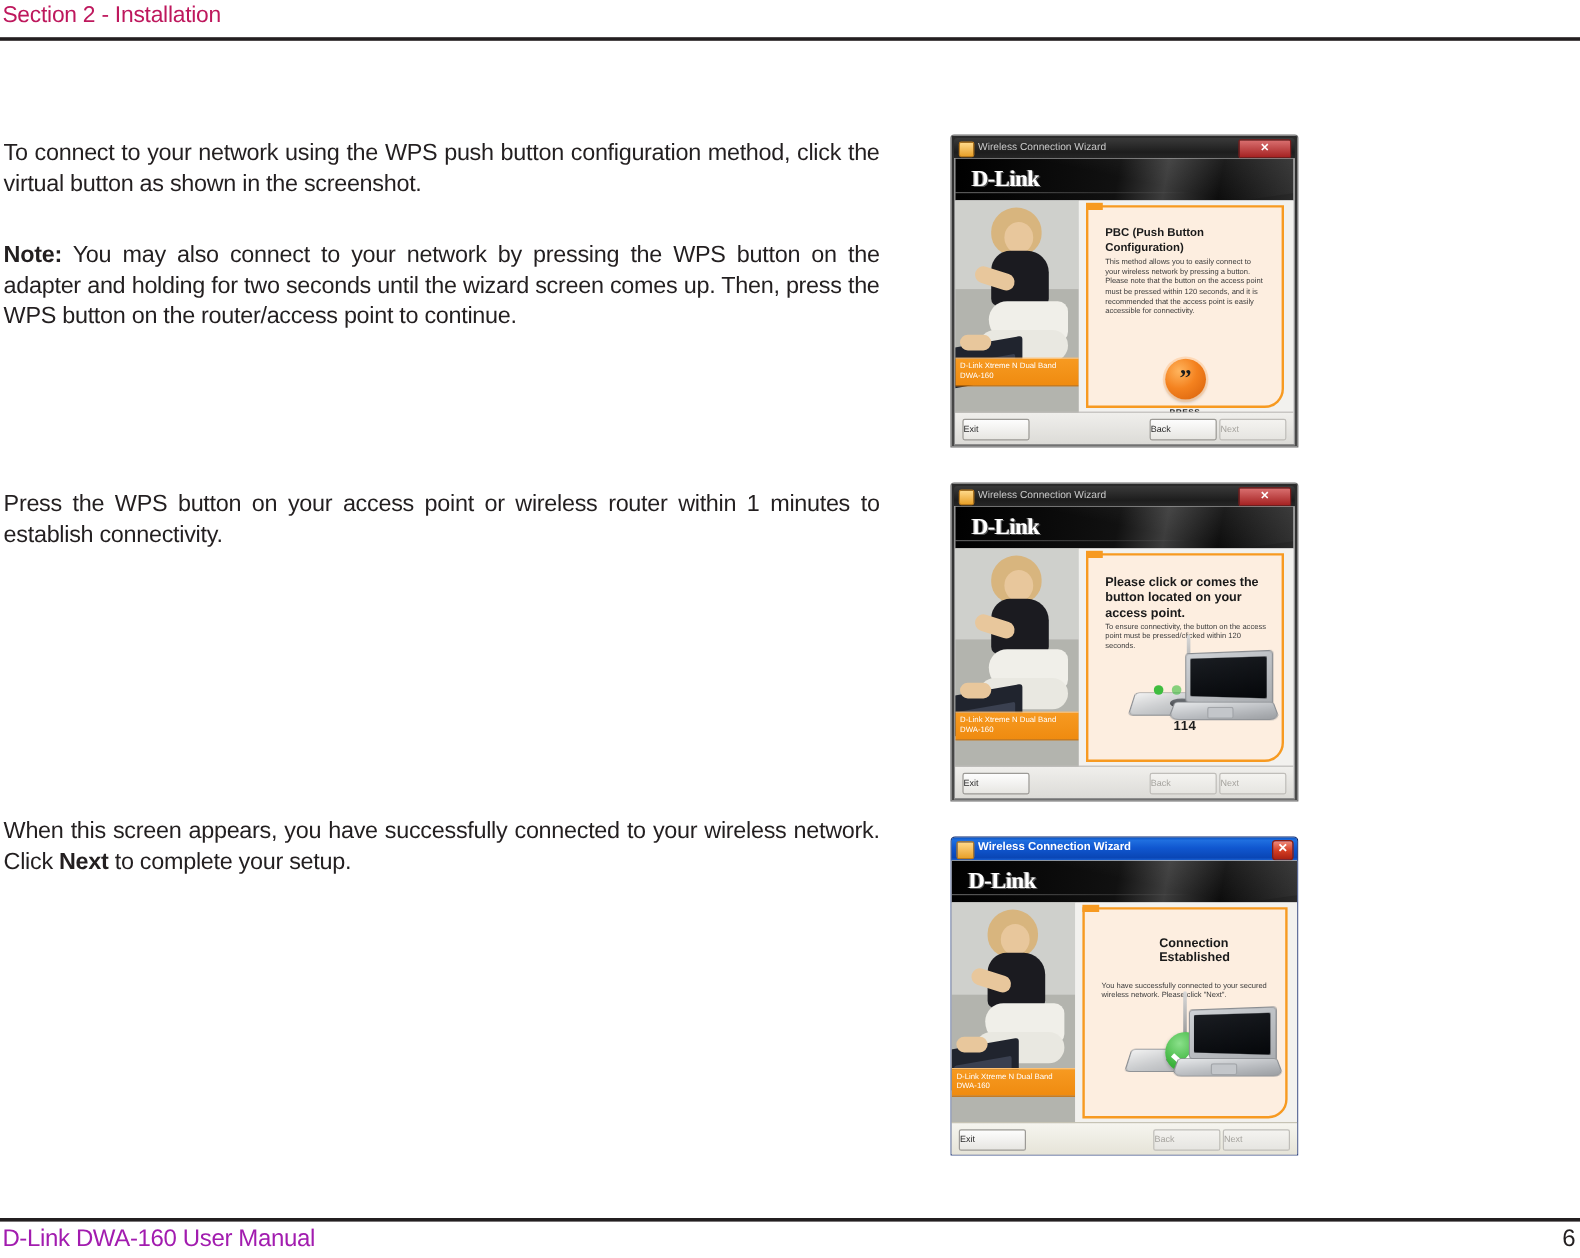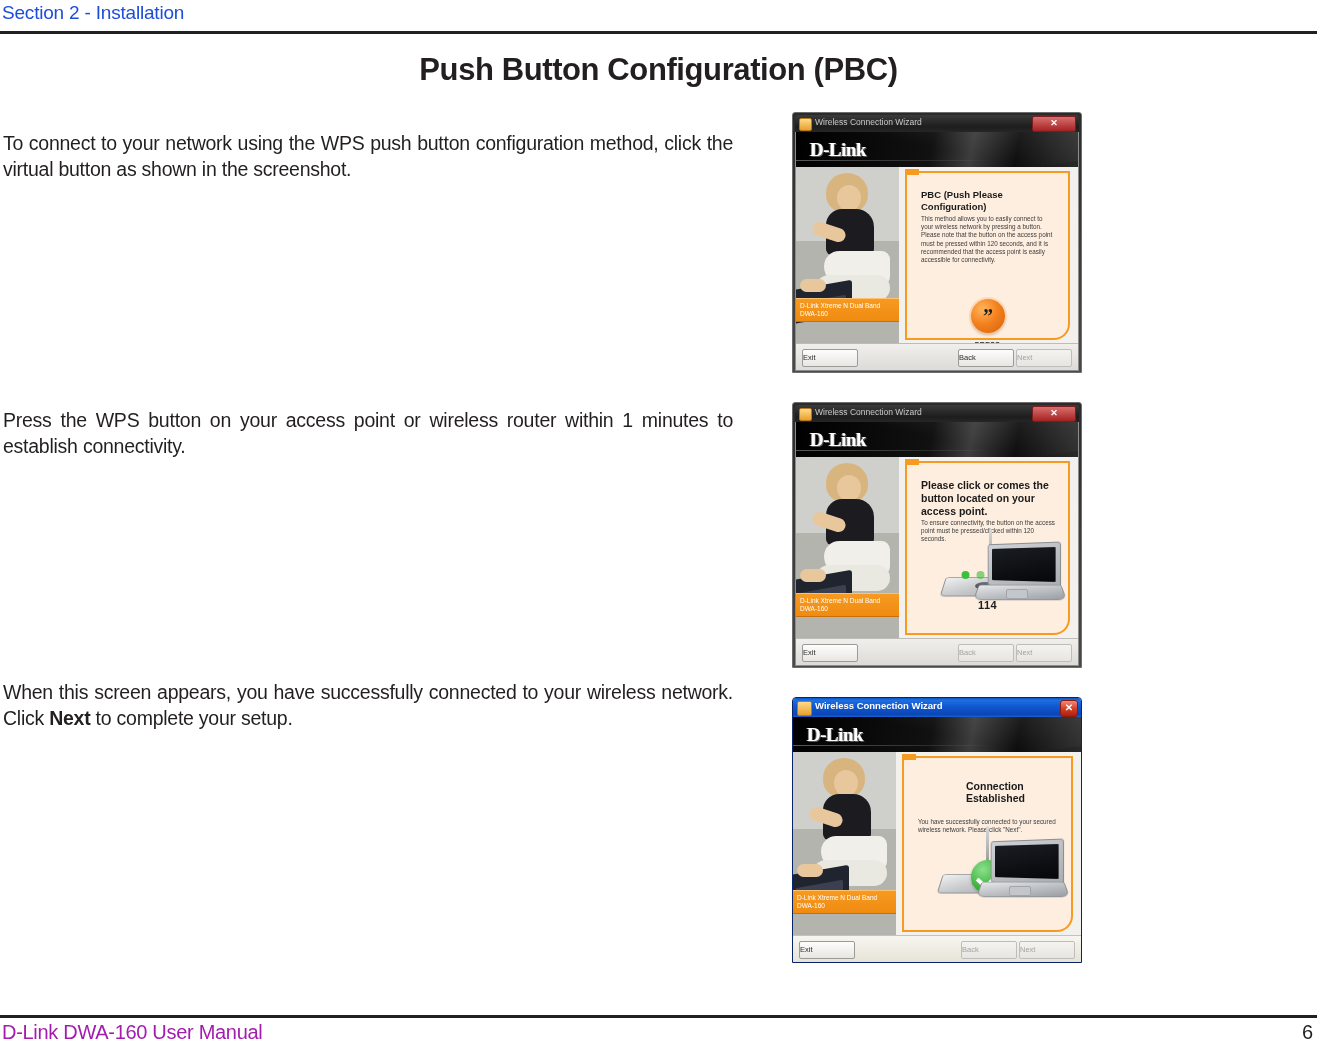--- a/index.html
+++ b/index.html
@@ -8,38 +8,38 @@
     background:#ffffff;
     font-family:"Liberation Sans", sans-serif;
     color:#231f20;
     position:relative;
     overflow:hidden;
   }
   .page{position:relative;width:1317px;height:1048px;}
 
   
   .hdr{position:absolute;left:0;top:0;width:1317px;}
-  .hdr-text{position:absolute;left:2px;top:2px;font-size:19px;letter-spacing:-0.2px;color:#1d4ed8;white-space:nowrap;}
+  .hdr-text{position:absolute;left:2px;top:2px;font-size:19px;letter-spacing:-0.2px;color:#be185d;white-space:nowrap;}
   .hdr-rule{position:absolute;left:0;top:31px;width:1317px;height:3px;background:#231f20;}
 
   
   .ftr-rule{position:absolute;left:0;top:1015px;width:1317px;height:3px;background:#231f20;}
   .ftr-left{position:absolute;left:2px;top:1021px;font-size:20px;letter-spacing:-0.3px;color:#a21caf;white-space:nowrap;}
   .ftr-right{position:absolute;right:4px;top:1021px;font-size:20px;color:#231f20;}
 
   
   .doc-title{
     position:absolute;left:0;top:52px;width:1317px;text-align:center;
     font-size:31px;font-weight:bold;letter-spacing:-0.4px;color:#231f20;
   }
 
   
   .para{position:absolute;font-size:19.5px;line-height:25.5px;letter-spacing:-0.25px;color:#231f20;}
   .para b{font-weight:bold;}
-  #p1{left:3px;top:115px;width:730px;margin-top:16px;}
+  #p1{left:3px;top:115px;width:730px;}
   #p2{left:3px;top:200px;width:730px;}
   #p3{left:3px;top:408px;width:730px;}
   #p4{left:3px;top:680px;width:730px;}
   .just{text-align:justify;}
 
   
   .dlg{position:absolute;width:290px;height:261px;box-sizing:border-box;}
 
   
   .dlg.dark{
@@ -274,24 +274,24 @@
 </head>
 <body>
 
 <div class="page">
 
   <div class="hdr">
     <div class="hdr-text">Section 2 - Installation</div>
     <div class="hdr-rule"></div>
   </div>
 
-  <div class="doc-title">Push Button Configuration (PBC)</div>
 
   <div class="para just" id="p1">To connect to your network using the WPS push button configuration method, click the virtual button as shown in the screenshot.</div>
 
+  <div class="para just" id="p2"><b>Note:</b><span> You may also connect to your network by pressing the WPS button on the adapter and holding for two seconds until the wizard screen comes up. Then, press the WPS button on the router/access point to continue.</span></div>
 
   <div class="para just" id="p3">Press the WPS button on your access point or wireless router within 1 minutes to establish connectivity.</div>
 
   <div class="para just" id="p4"><span>When this screen appears, you have successfully connected to your wireless network. Click </span><b>Next</b><span> to complete your setup.</span></div>
 
   <div class="dlg dark" style="left:792px;top:112px;">
     <div class="tbar">
       <span class="ticon"></span>
       <span class="tcap">Wireless Connection Wizard</span>
       <span class="tclose">✕</span>
@@ -312,21 +312,21 @@
           <span class="leg"></span>
           <span class="leg2"></span>
           <span class="lap"></span>
           <span class="lapkey"></span>
           <span class="handL"></span>
           <span class="foot"></span>
           <div class="adapter">D-Link Xtreme N Dual Band DWA-160</div>
         </div>
         <div class="panel">
           <div class="frame">
-            <div class="ptitle">PBC (Push Please Configuration)</div>
+            <div class="ptitle">PBC (Push Button Configuration)</div>
             <div class="ptext" style="top:42px;">This method allows you to easily connect to your wireless network by pressing a button. Please note that the button on the access point must be pressed within 120 seconds, and it is recommended that the access point is easily accessible for connectivity.</div>
             <div class="pressbtn">
               <span class="glyph">”</span>
             </div>
             <div class="presslbl">PRESS</div>
           </div>
         </div>
       </div>
       <div class="dfoot">
         <div class="btn exit">Exit</div>

